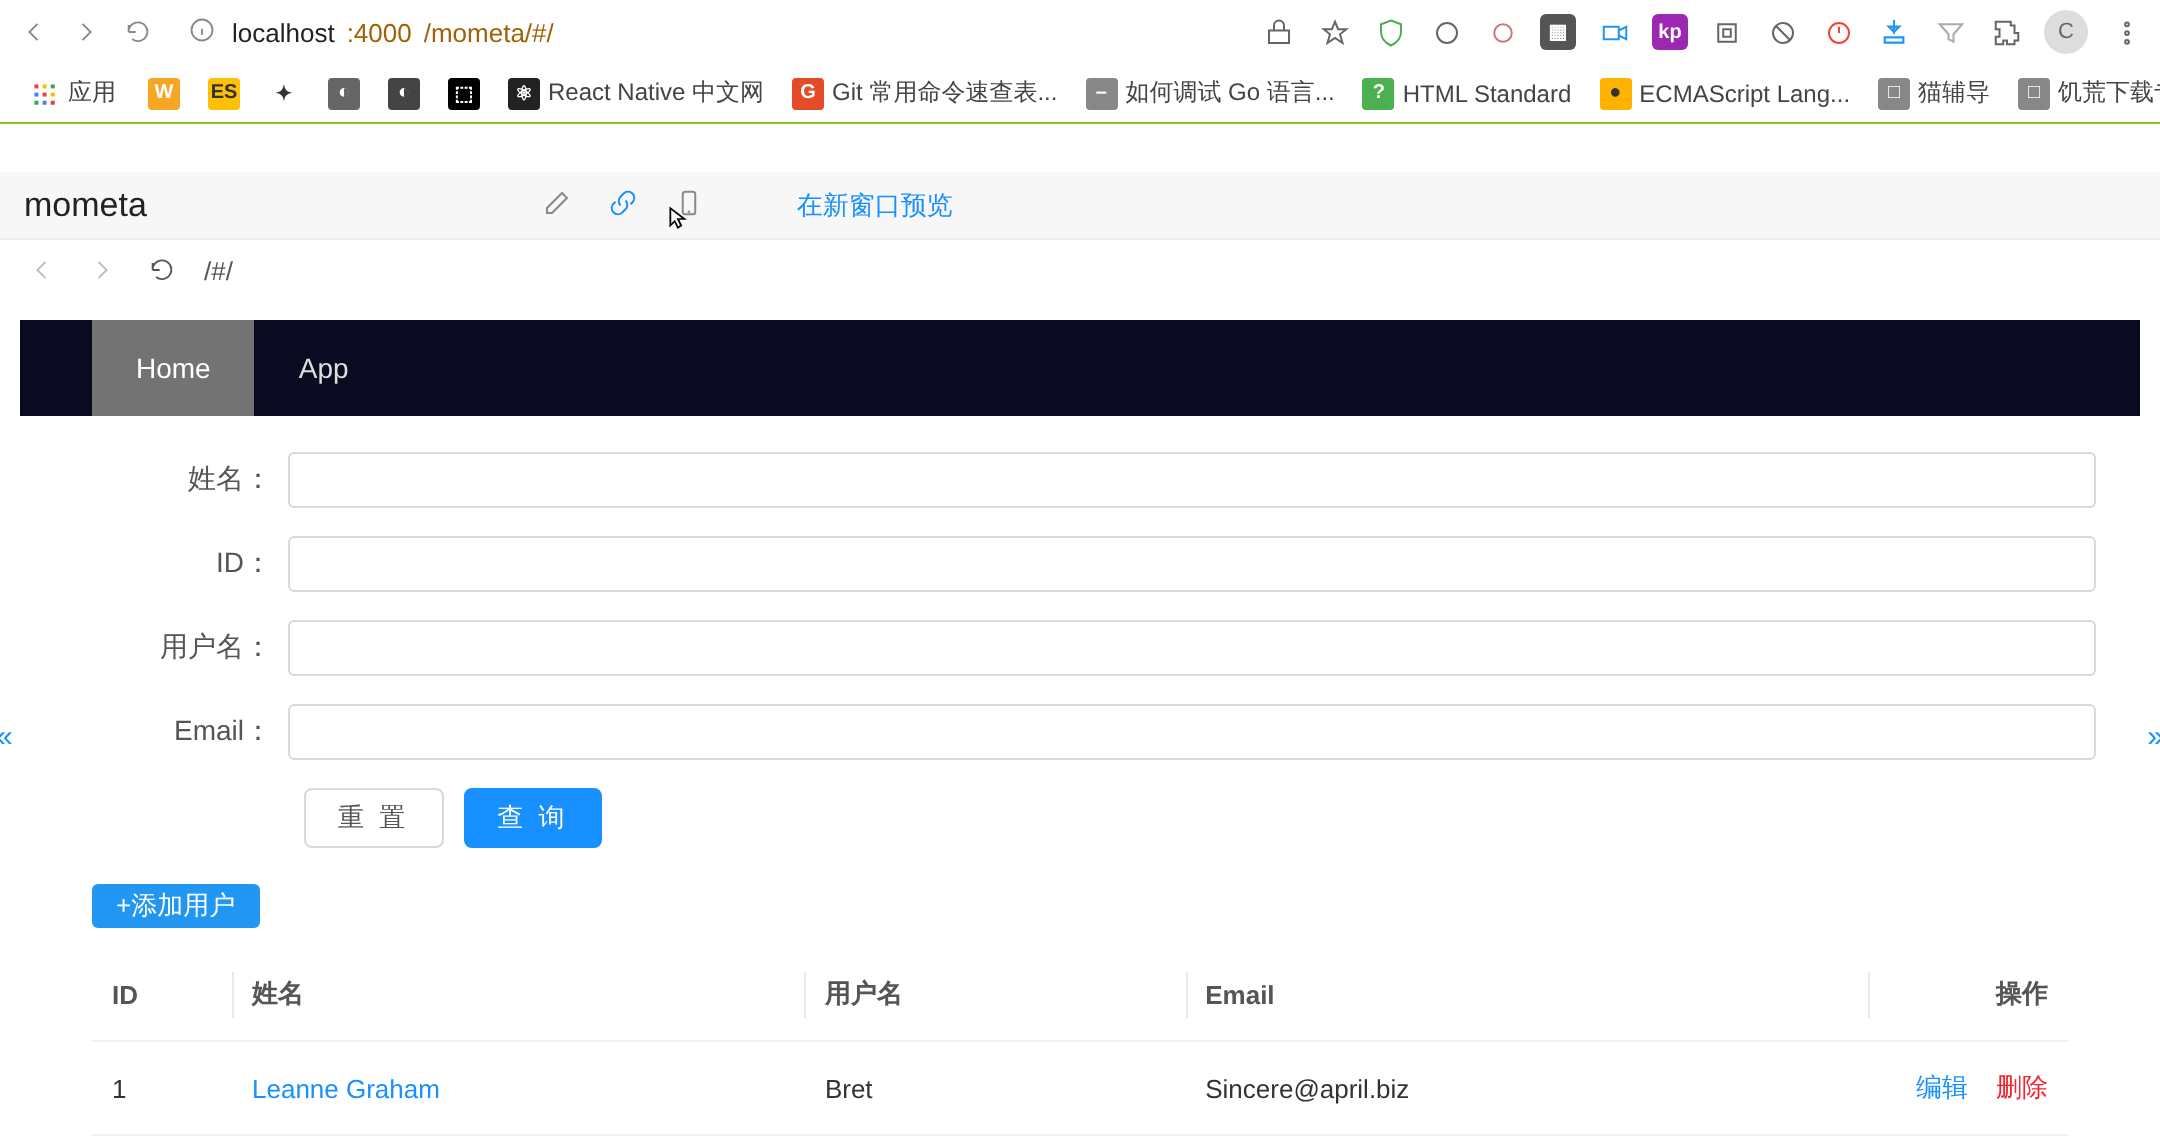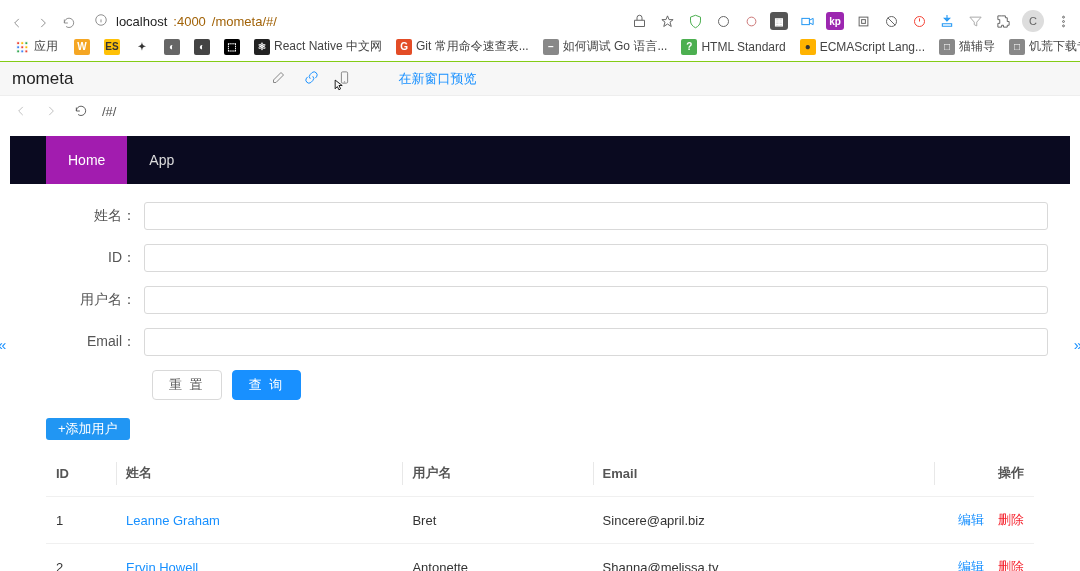--- a/index.html
+++ b/index.html
@@ -1,38 +1,38 @@
 <!DOCTYPE html>
 <html><head>
 <meta charset="utf-8">
 <style>
 * { margin: 0; padding: 0; box-sizing: border-box; }
 body { font-family: -apple-system, BlinkMacSystemFont, "Segoe UI", sans-serif; font-size: 13px; color: #333; background: #fff; width: 1080px; }
 
 
-.browser-bar { display: flex; align-items: flex-end; height: 32px; padding: 0 8px; gap: 8px; background: #fff; }
+.browser-bar { display: flex; align-items: center; height: 32px; padding: 0 8px; gap: 8px; background: #fff; }
 .nav-arrow { width: 18px; height: 18px; display: flex; align-items: center; justify-content: center; color: #888; cursor: pointer; }
 .nav-arrow svg { width: 14px; height: 14px; }
 .url-bar { flex: 1; display: flex; align-items: center; gap: 6px; padding: 2px 8px; color: #666; font-size: 13px; }
 .url-bar .host { color: #222; }
 .url-bar .path { color: #a16207; }
 .url-bar .icon { width: 16px; color: #888; }
 .toolbar-icons { display: flex; align-items: center; gap: 10px; }
 .toolbar-icons .icn { width: 18px; height: 18px; display: flex; align-items: center; justify-content: center; color: #666; }
 .toolbar-icons .badge { width: 18px; height: 18px; display: flex; align-items: center; justify-content: center; border-radius: 3px; font-size: 10px; font-weight: bold; }
 .toolbar-icons .avatar { width: 22px; height: 22px; border-radius: 50%; background: #ddd; color: #666; display: flex; align-items: center; justify-content: center; font-size: 11px; }
 
 
 .bookmark-bar { display: flex; align-items: center; height: 30px; padding: 0 8px; gap: 4px; border-bottom: 1px solid #84cc16; background: #fff; font-size: 12px; }
 .bm-item { display: flex; align-items: center; gap: 4px; padding: 2px 6px; color: #444; cursor: pointer; white-space: nowrap; }
 .bm-icon { width: 16px; height: 16px; display: inline-flex; align-items: center; justify-content: center; border-radius: 2px; font-size: 10px; font-weight: bold; color: #fff; }
 .bm-spacer { flex: 1; }
 
 
-.app-header { display: flex; align-items: center; height: 34px; padding: 0 12px; gap: 18px; background: #f7f7f7; border-bottom: 1px solid #eee; }
+.app-header { display: flex; align-items: center; height: 34px; padding: 0 12px; gap: 18px; background: #f7f7f7; border-bottom: 1px solid #eee; margin-top: 24px; }
 .app-title { font-size: 17px; color: #222; }
 .app-header-mid { display: flex; gap: 18px; align-items: center; margin-left: 180px; text-align: center; }
 .app-header-mid .ic { color: #888; cursor: pointer; }
 .app-header-link { color: #1890ff; cursor: pointer; margin-left: 28px; font-size: 13px; }
 .cursor-indicator { position: relative; }
 .cursor-indicator::after { content:""; position:absolute; left:-2px; top:6px; width:10px; height:14px; background:transparent; }
 
 
 .inner-bar { display: flex; align-items: center; height: 30px; padding: 0 12px; gap: 12px; background: #fff; }
 .inner-bar .arrow { color: #bbb; }
@@ -41,21 +41,21 @@
 
 .page-wrap { padding: 10px; background: #fff; position: relative; }
 .edge-handle { position: absolute; top: 210px; font-size: 15px; color: #1890ff; }
 .edge-handle.left { left: -2px; }
 .edge-handle.right { right: -2px; }
 
 
 .navbar { display: flex; align-items: stretch; height: 48px; background: #0a0a20; }
 .navbar-spacer { width: 36px; background: #0a0a20; }
 .nav-item { display: flex; align-items: center; padding: 0 22px; color: #ddd; font-size: 14px; cursor: pointer; }
-.nav-item.active { background: #a21caf; color: #fff; }
+.nav-item.active { background: #737373; color: #fff; }
 
 
 .form-area { padding: 18px 22px 8px 22px; }
 .form-row { display: flex; align-items: center; margin-bottom: 14px; }
 .form-label { width: 112px; text-align: right; padding-right: 8px; color: #555; font-size: 14px; }
 .form-input { flex: 1; height: 28px; border: 1px solid #d9d9d9; border-radius: 3px; padding: 0 8px; font-size: 13px; background: #fff; }
 .form-buttons { margin-left: 120px; display: flex; gap: 10px; margin-top: 4px; }
 .btn { height: 30px; padding: 0 16px; border-radius: 4px; font-size: 13px; cursor: pointer; border: 1px solid #d9d9d9; background: #fff; color: #555; letter-spacing: 2px; }
 .btn.primary { background: #1890ff; border-color: #1890ff; color: #fff; }
 .add-btn { margin: 10px 0 4px 36px; display: inline-block; background: #2196f3; color: #fff; border: none; padding: 2px 12px; border-radius: 3px; font-size: 13px; cursor: pointer; }

